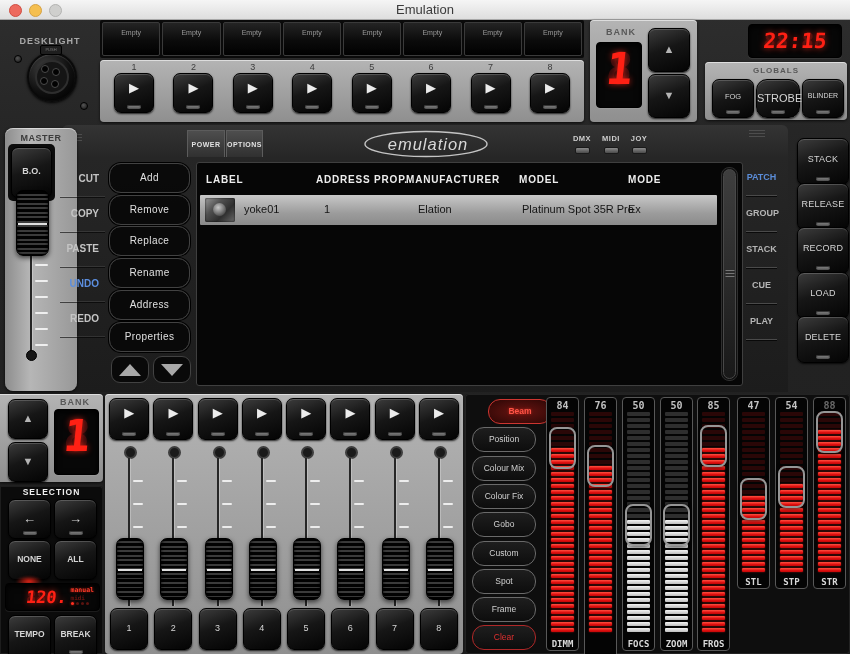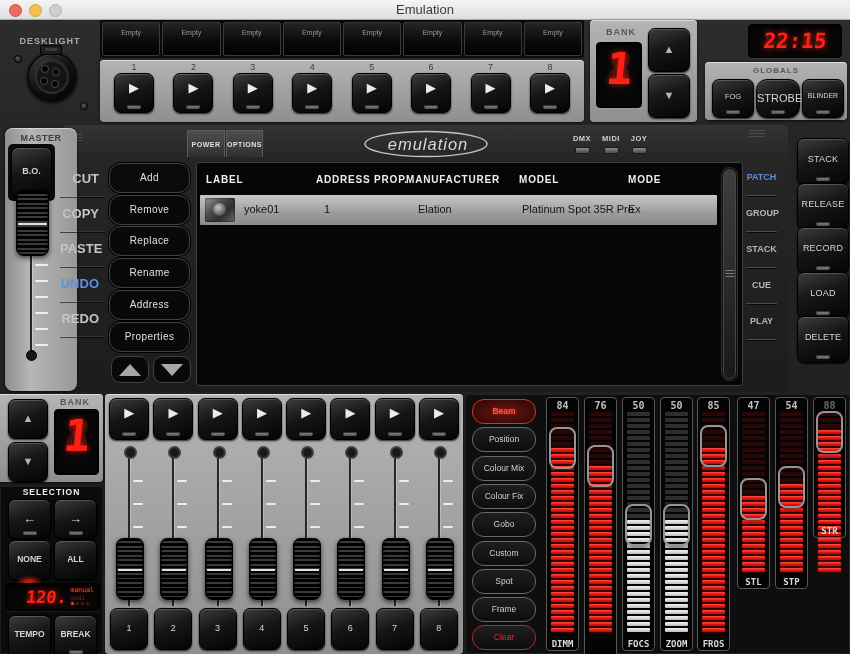--- a/index.html
+++ b/index.html
@@ -92,21 +92,21 @@
     background:linear-gradient(180deg,#262626,#1c1c1c);}
   .mode-tab{position:absolute;top:130px;height:27px;background:linear-gradient(#4e4e4e,#303030);
     border:1px solid #5c5c5c;border-bottom:none;font-size:7px;font-weight:bold;letter-spacing:.5px;
     color:#e2e2e2;text-align:center;line-height:27px;box-sizing:border-box;}
   .logo-wrap{position:absolute;left:363px;top:129px;width:130px;height:30px;}
   .ind-wrap{position:absolute;top:134px;width:30px;text-align:center;}
   .ind-lab{font-size:7.5px;font-weight:bold;color:#cfcfcf;letter-spacing:.5px;}
   .led{width:13px;height:5px;margin:4px auto 0;border-radius:2px;
     background:linear-gradient(#8a8a8a,#4a4a4a);border:1px solid #1a1a1a;}
   #edit-tabs{position:absolute;left:60px;top:162px;width:45px;}
-  .edit-tab{height:34px;line-height:34px;text-align:right;padding-right:6px;font-size:13px;
+  .edit-tab{height:34px;line-height:34px;text-align:right;padding-right:6px;font-size:10px;
     font-weight:bold;color:#c4c4c4;border-bottom:1px solid rgba(255,255,255,.09);
     box-shadow:0 1px 0 rgba(0,0,0,.6);}
   .edit-tab.active{color:#5c8fe0;}
   #patch-buttons .pbtn{position:absolute;left:109px;width:81px;height:30px;
     background:rgba(8,8,8,.92);border:1px solid #424242;border-radius:12px;
     box-shadow:0 0 0 1px #000;color:#e0e0e0;font-size:10px;text-align:center;line-height:28px;
     letter-spacing:.4px;box-sizing:border-box;}
   .udbtn{position:absolute;top:356px;width:38px;height:27px;background:rgba(8,8,8,.92);
     border:1px solid #424242;border-radius:9px;box-sizing:border-box;}
   .udbtn .tri-up{position:absolute;left:50%;top:7px;transform:translateX(-50%);width:0;height:0;
@@ -144,39 +144,39 @@
   .sel-label{position:absolute;top:1px;width:100%;text-align:center;font-size:8.5px;font-weight:bold;
     letter-spacing:1px;color:#efefef;}
   .sel-btn{width:41px;height:38px;font-size:8.5px;font-weight:bold;}
   .sel-btn .t{position:absolute;left:0;right:0;top:13px;}
   .sel-btn .ar{position:absolute;left:0;right:0;top:11px;font-size:13px;}
   .led-glow{position:absolute;left:16px;top:90px;width:26px;height:11px;
     background:radial-gradient(ellipse at center,rgba(255,40,25,.95),rgba(255,40,25,0) 72%);filter:blur(1px);}
   .tempo-disp{position:absolute;left:5px;top:97px;width:93px;height:26px;font-size:17px;}
   .tempo-disp .ghost,.tempo-disp .lit{left:-12px;line-height:26px;}
   .t-side{position:absolute;right:5px;top:3px;text-align:left;transform:none;}
-  .t-mode{font-size:6.5px;font-weight:normal;color:#ff3a28;text-shadow:0 0 3px rgba(255,40,25,.6);line-height:7px;}
+  .t-mode{font-size:6.5px;font-weight:bold;color:#ff3a28;text-shadow:0 0 3px rgba(255,40,25,.6);line-height:7px;}
   .t-mode-dim{font-size:6px;font-weight:bold;color:#6b1410;line-height:7px;}
   .t-dots{margin-top:1px;display:flex;gap:2px;}
   .t-dots i{width:3px;height:3px;border-radius:50%;background:#5a1410;}
   .t-dots i.on{background:#ff3020;box-shadow:0 0 3px rgba(255,40,25,.8);}
   
   .fbank{left:105px;top:394px;width:358px;height:260px;border-radius:4px;display:flex;padding:0 2px;box-sizing:border-box;}
   .f-ch{position:relative;flex:1;height:260px;}
   .f-play{left:50%;transform:translateX(-50%);top:4px;width:38px;height:40px;}
   .f-num{left:50%;transform:translateX(-50%);top:214px;width:36px;height:40px;font-size:9px;}
   .f-num .t{position:absolute;left:0;right:0;top:14px;}
   
   .prog{left:465px;top:394px;width:385px;height:260px;background:#0e0e0e;border-radius:4px;
     box-shadow:inset 0 0 0 1px #232323;}
   .cat-btn{position:absolute;left:7px;width:64px;height:25px;border-radius:12px;
     background:linear-gradient(#1e1e1e,#0d0d0d);border:1px solid #6a6a6a;color:#d0d0d0;
     font-size:8.5px;text-align:center;line-height:23px;box-sizing:border-box;}
   .cat-btn.active{background:radial-gradient(ellipse at center,rgba(165,25,20,.6),rgba(45,6,4,.95));
-    border:1px solid #cc3530;color:#ff5346;font-weight:bold;text-shadow:0 0 3px rgba(255,60,40,.6);}
+    border:1px solid #cc3530;color:#ff5346;font-weight:bold;text-shadow:0 0 3px rgba(255,60,40,.6);margin-left:16px;}
   .cat-btn.accent{border:1px solid #b02828;color:#e03030;}
   .meter{position:absolute;top:3px;width:33px;background:#040404;border:1px solid #585858;
     border-radius:4px;box-sizing:border-box;}
   .m-val{position:absolute;top:2px;left:0;right:0;text-align:center;
     font-family:"DejaVu Sans Mono",monospace;font-size:10px;font-weight:bold;color:#c2c2c2;}
   .m-val.dim{color:#6a6a6a;}
   .m-label{position:absolute;bottom:1px;left:0;right:0;text-align:center;
     font-family:"DejaVu Sans Mono",monospace;font-size:9px;font-weight:bold;color:#d8d8d8;}
   .m-segs{position:absolute;left:4px;right:4px;top:14px;}
   .seg{height:4px;margin-bottom:2px;border-radius:1px;}
@@ -938,21 +938,21 @@
           <div class="seg red on"></div>
           <div class="seg red on"></div>
           <div class="seg red on"></div>
           <div class="seg red on"></div>
           <div class="seg red on"></div>
           <div class="seg red on"></div>
         </div>
         <div class="m-label">STP</div>
         <div class="m-handle" style="top: 68.44px;"></div>
       </div>
-      <div class="meter" style="left: 348px; height: 141px;">
+      <div class="meter" style="left: 348px; height: 192px;">
         <div class="m-val dim">88</div>
         <div class="m-segs" style="height: 164px;">
           <div class="seg red off"></div>
           <div class="seg red off"></div>
           <div class="seg red off"></div>
           <div class="seg red on"></div>
           <div class="seg red on"></div>
           <div class="seg red on"></div>
           <div class="seg red on"></div>
           <div class="seg red on"></div>

